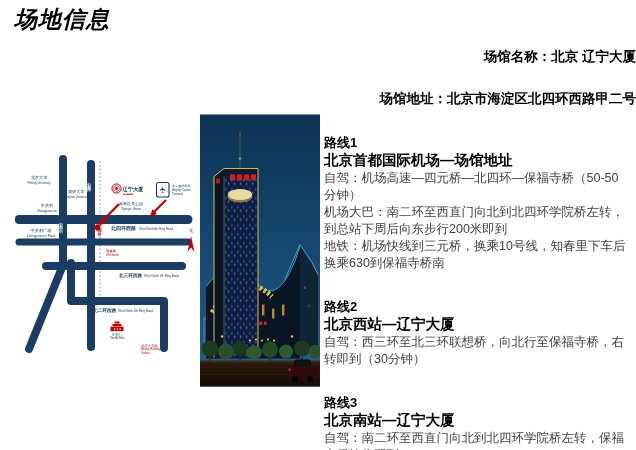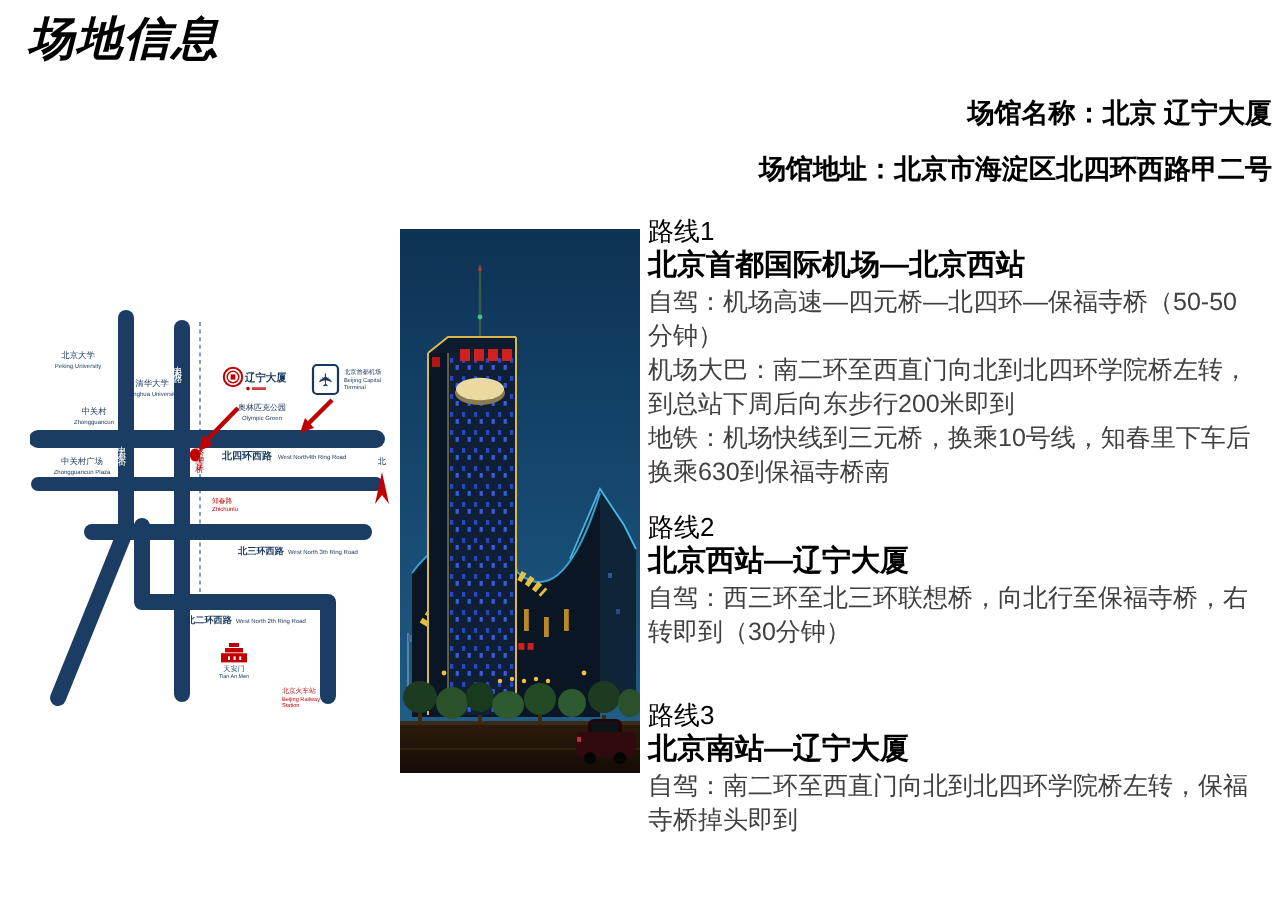--- a/index.html
+++ b/index.html
@@ -7,25 +7,25 @@
     width:636px;height:450px;background:#ffffff;position:relative;overflow:hidden;
     font-family:"Liberation Sans","DejaVu Sans",sans-serif;color:#000;
   }
   .slide{position:absolute;inset:0;width:636px;height:450px;background:#fff;}
   .page-title{
     margin:4px 0 0 14px;font-size:23px;font-weight:bold;font-style:italic;
     letter-spacing:1px;color:#000;
   }
   .venue-line{margin:0 0 0 10px;font-size:13.5px;font-weight:bold;color:#000;text-align:right;}
   .venue-line.name{margin-top:13px;}
-  .venue-line.addr{margin-top:10px;}
+  .venue-line.addr{margin-top:24px;}
   .map-wrap{position:absolute;left:15px;top:115px;width:181px;height:270px;background:#fff;}
   .photo-wrap{position:absolute;left:200px;top:114px;width:120px;height:273px;}
   .routes{position:absolute;left:324px;top:108px;width:306px;}
-  .route-label{font-size:13px;font-weight:normal;line-height:16px;color:#000;}
+  .route-label{font-size:13px;font-weight:bold;line-height:16px;color:#000;margin-top:27px;}
   .route-title{font-size:14.5px;font-weight:bold;line-height:19px;color:#000;}
   .route-line{font-size:12.5px;line-height:17px;color:#404040;}
   .route.r2{margin-top:11px;}
   .route.r3{margin-top:25px;}
   svg text{font-family:"Liberation Sans","DejaVu Sans",sans-serif;}
   .vtext{writing-mode:vertical-rl;text-orientation:upright;}
 </style>
 </head>
 <body>
 
@@ -241,21 +241,21 @@
         <circle cx="95" cy="264.5" r="3" fill="#050505"></circle>
           <circle cx="110" cy="264.5" r="3" fill="#050505"></circle>
         <rect x="88.5" y="254" width="2" height="2.4" fill="#c03030"></rect>
       </g>
     </svg>
   </div>
 
   <div class="routes">
     <div class="route r1">
       <div class="route-label">路线1</div>
-      <div class="route-title">北京首都国际机场—北京西站</div>
+      <div class="route-title">北京首都国际机场—场馆地址</div>
       <div class="route-line">自驾：机场高速—四元桥—北四环—保福寺桥（50-50分钟）</div>
       <div class="route-line">机场大巴：南二环至西直门向北到北四环学院桥左转，到总站下周后向东步行200米即到</div>
       <div class="route-line">地铁：机场快线到三元桥，换乘10号线，知春里下车后换乘630到保福寺桥南</div>
     </div>
     <div class="route r2">
       <div class="route-label">路线2</div>
       <div class="route-title">北京西站—辽宁大厦</div>
       <div class="route-line">自驾：西三环至北三环联想桥，向北行至保福寺桥，右转即到（30分钟）</div>
     </div>
     <div class="route r3">

